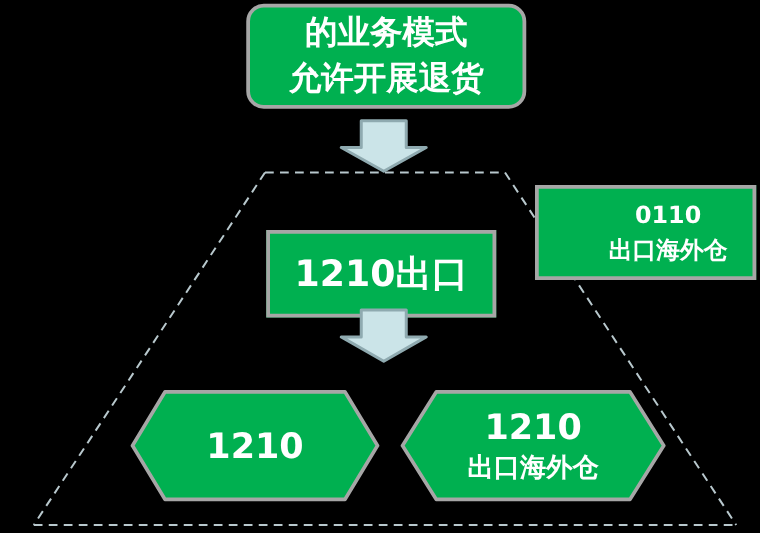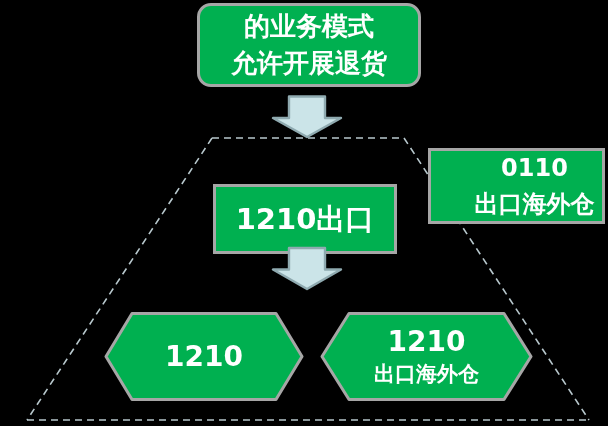--- a/index.html
+++ b/index.html
@@ -40,21 +40,21 @@
     text-align: center;
     font-weight: bold;
     line-height: 1.32;
   }
   .top-box {
     border-radius: 14px;
     font-size: 26px;
     line-height: 1.42;
   }
   .row-label { font-size: 29px; }
-  .small-lines { font-size: 24px; line-height: 1.5; padding-left: 36px; }
+  .small-lines { font-size: 19px; line-height: 1.5; padding-left: 36px; }
   .arrow-svg polygon {
     fill: var(--arrow-fill, #CBE4E8);
     stroke: var(--arrow-border, #8FAAB0);
     stroke-width: 2.4;
     stroke-linejoin: round;
   }
   .hex-svg polygon {
     fill: var(--green, #00B050);
     stroke: var(--gray-border, #A6A6A6);
     stroke-width: 3;

